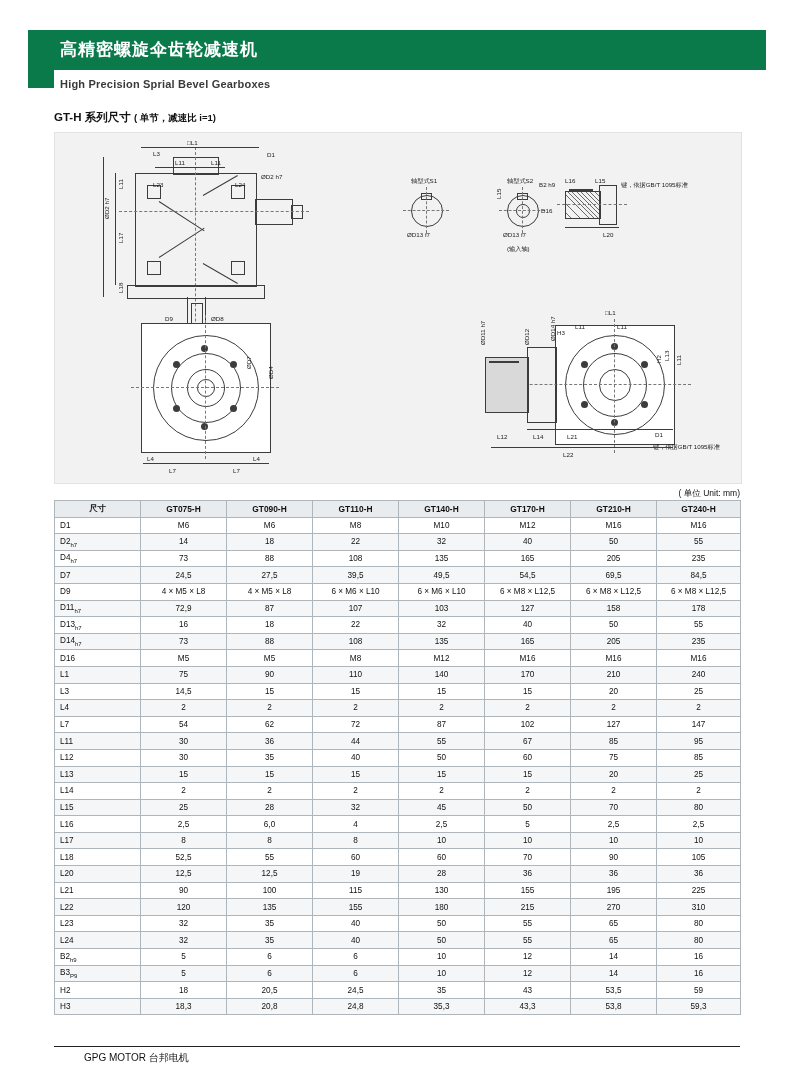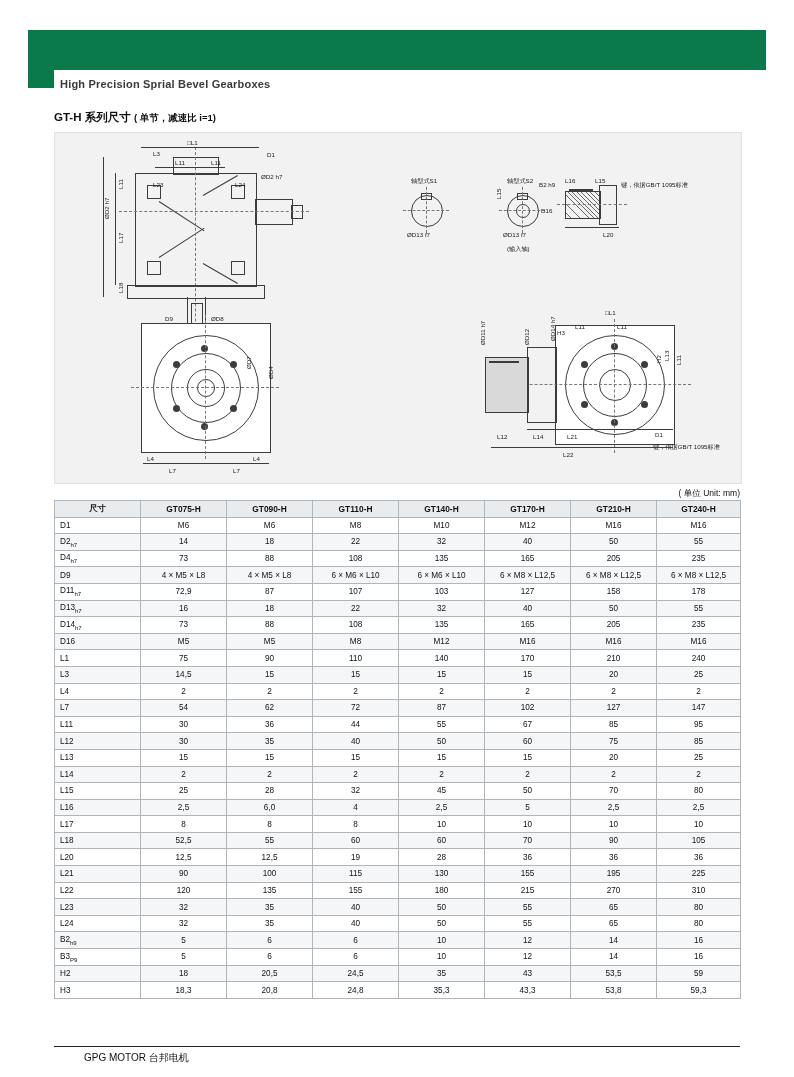--- a/index.html
+++ b/index.html
@@ -209,20 +209,21 @@
     color: #111;
   }
 </style>
 </head>
 <body>
 
 <div class="page">
 
   <div class="header-band"></div>
   <div class="header-accent"></div>
+  <div class="header-title">高精密螺旋伞齿轮减速机</div>
   <div class="header-sub">High Precision Sprial Bevel Gearboxes</div>
 
   <div class="section-title">
     <span>GT-H 系列尺寸</span>
     <span class="small">( 单节，减速比 i=1)</span>
   </div>
 
   <div class="drawing-area">
 
     <div class="dw-rect" style="left:80px; top:40px; width:120px; height:112px;"></div>
@@ -409,20 +410,30 @@
             <td class="rowhead">D4<span class="sub">h7</span></td>
             <td>73</td>
             <td>88</td>
             <td>108</td>
             <td>135</td>
             <td>165</td>
             <td>205</td>
             <td>235</td>
           </tr>
           <tr>
+            <td class="rowhead">D7</td>
+            <td>24,5</td>
+            <td>27,5</td>
+            <td>39,5</td>
+            <td>49,5</td>
+            <td>54,5</td>
+            <td>69,5</td>
+            <td>84,5</td>
+          </tr>
+          <tr>
             <td class="rowhead">D9</td>
             <td>4 × M5 × L8</td>
             <td>4 × M5 × L8</td>
             <td>6 × M6 × L10</td>
             <td>6 × M6 × L10</td>
             <td>6 × M8 × L12,5</td>
             <td>6 × M8 × L12,5</td>
             <td>6 × M8 × L12,5</td>
           </tr>
           <tr>

